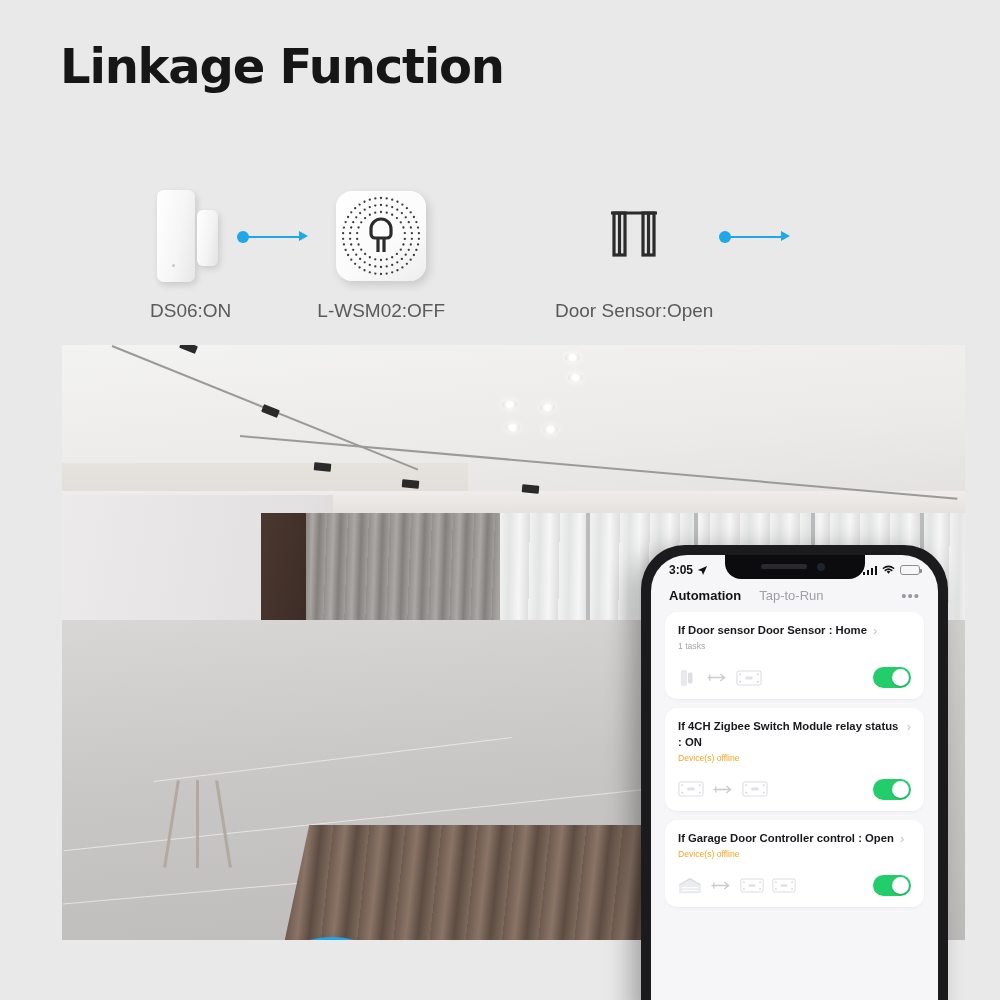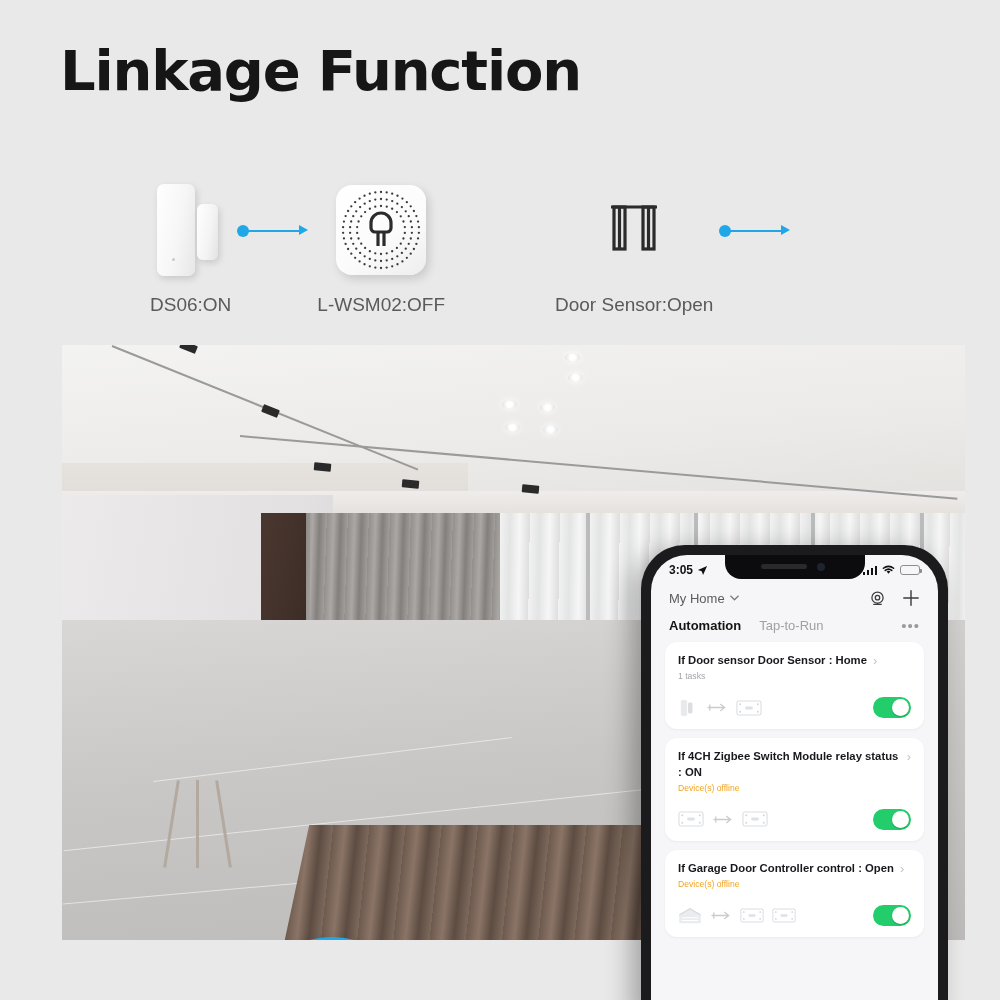--- a/index.html
+++ b/index.html
@@ -7,31 +7,31 @@
     width: 1000px; height: 1000px;
     background: #e9e9e9;
     font-family: "Liberation Sans", sans-serif;
     overflow: hidden;
   }
   .page { position: relative; width: 1000px; height: 1000px; background: #e9e9e9; }
 
   
   .title {
     position: absolute; left: 60px; top: 38px;
-    font-size: 56px; font-weight: bold; color: #161616;
+    font-size: 48px; font-weight: bold; color: #161616;
     letter-spacing: -1.2px;
     font-family: "DejaVu Sans", sans-serif;
   }
   .subtitle {
     position: absolute; left: 62px; top: 122px;
     font-size: 26px; color: #6d6d6d; font-weight: 400;
   }
 
   
-  .devices { position: absolute; left: 0; top: 180px; width: 1000px; height: 140px; }
+  .devices { position: absolute; left: 0; top: 186px; width: 1000px; height: 140px; }
   .dev-group { position: absolute; display: flex; align-items: center; }
   .dev-cell { display: flex; flex-direction: column; align-items: center; }
   .dev-art { height: 100px; display: flex; align-items: center; justify-content: center; }
   .dev-label { margin-top: 14px; font-size: 19px; color: #5a5a5a; white-space: nowrap; }
 
   .connector { width: 74px; height: 20px; position: relative; margin: 0 6px 34px 6px; }
   .connector .dot {
     position: absolute; left: 0; top: 4px; width: 12px; height: 12px;
     border-radius: 50%; background: #1fa7e8;
   }
@@ -499,38 +499,20 @@
             </span>
           <svg width="13" height="10" viewBox="0 0 14 11">
             <path d="M7 9.6l-2-2.4a3.1 3.1 0 0 1 4 0z" fill="#111"></path>
             <path d="M1.4 3.6a8.6 8.6 0 0 1 11.2 0" stroke="#111" stroke-width="1.7" fill="none" stroke-linecap="round"></path>
             <path d="M3.4 6a5.6 5.6 0 0 1 7.2 0" stroke="#111" stroke-width="1.7" fill="none" stroke-linecap="round"></path>
           </svg>
           <span class="batt"><span class="lvl"></span></span>
         </div>
       </div>
 
-      <div class="app-head">
-        <div class="home-name">
-          <span>My Home</span>
-          <svg width="9" height="6" viewBox="0 0 10 6">
-            <path d="M0.5 0.5L5 5 9.5 0.5" stroke="#7a7a7e" stroke-width="1.4" fill="none"></path>
-          </svg>
-        </div>
-        <div class="head-icons">
-          <svg width="17" height="17" viewBox="0 0 20 20">
-            <circle cx="10" cy="9" r="6.6" stroke="#3c3c40" stroke-width="1.5" fill="none"></circle>
-            <circle cx="10" cy="9" r="2.6" stroke="#3c3c40" stroke-width="1.5" fill="none"></circle>
-            <path d="M5 17h10" stroke="#3c3c40" stroke-width="1.5"></path>
-          </svg>
-          <svg width="18" height="18" viewBox="0 0 20 20">
-            <path d="M10 2v16M2 10h16" stroke="#3c3c40" stroke-width="1.6" stroke-linecap="round"></path>
-          </svg>
-        </div>
-      </div>
 
       <div class="tabs">
         <div class="tab active">Automation</div>
         <div class="tab">Tap-to-Run</div>
         <div class="dots3">•••</div>
       </div>
 
       <div class="cards">
 
         <div class="card">

